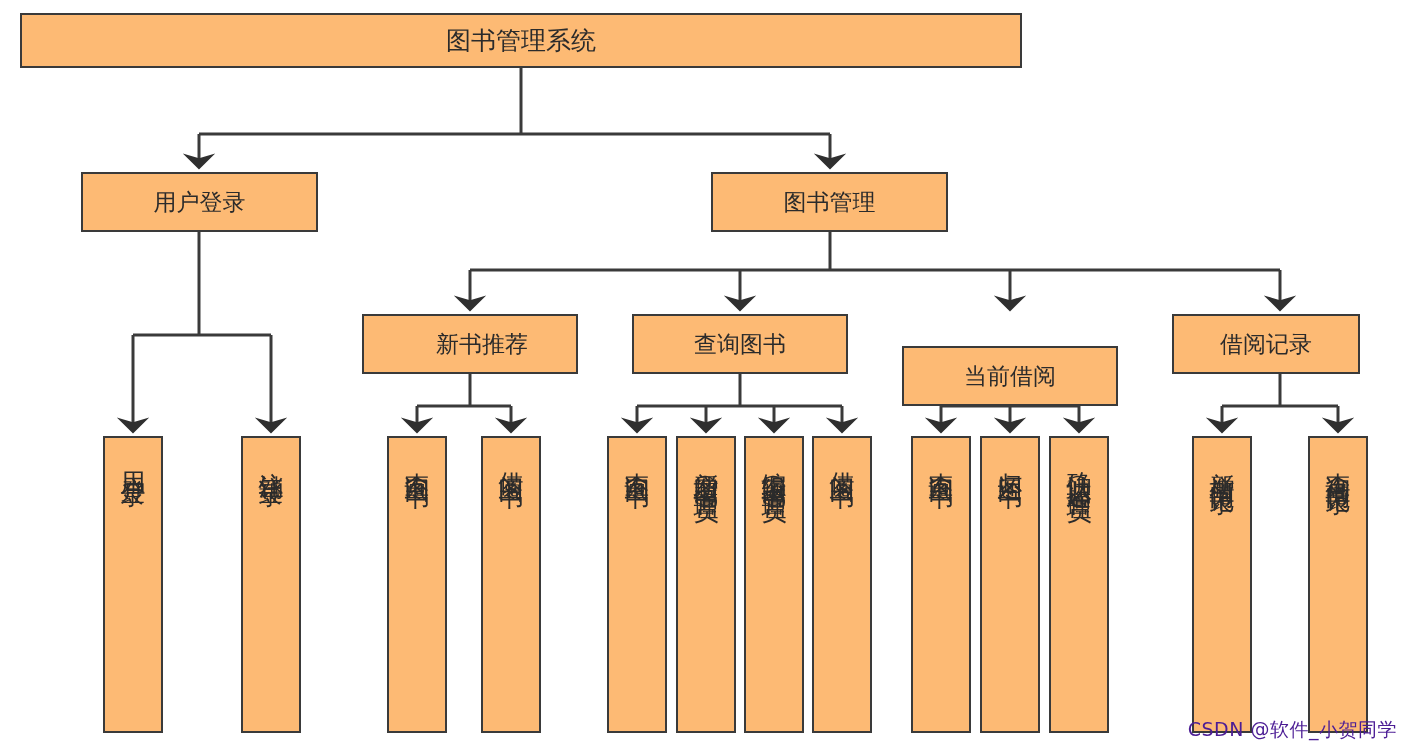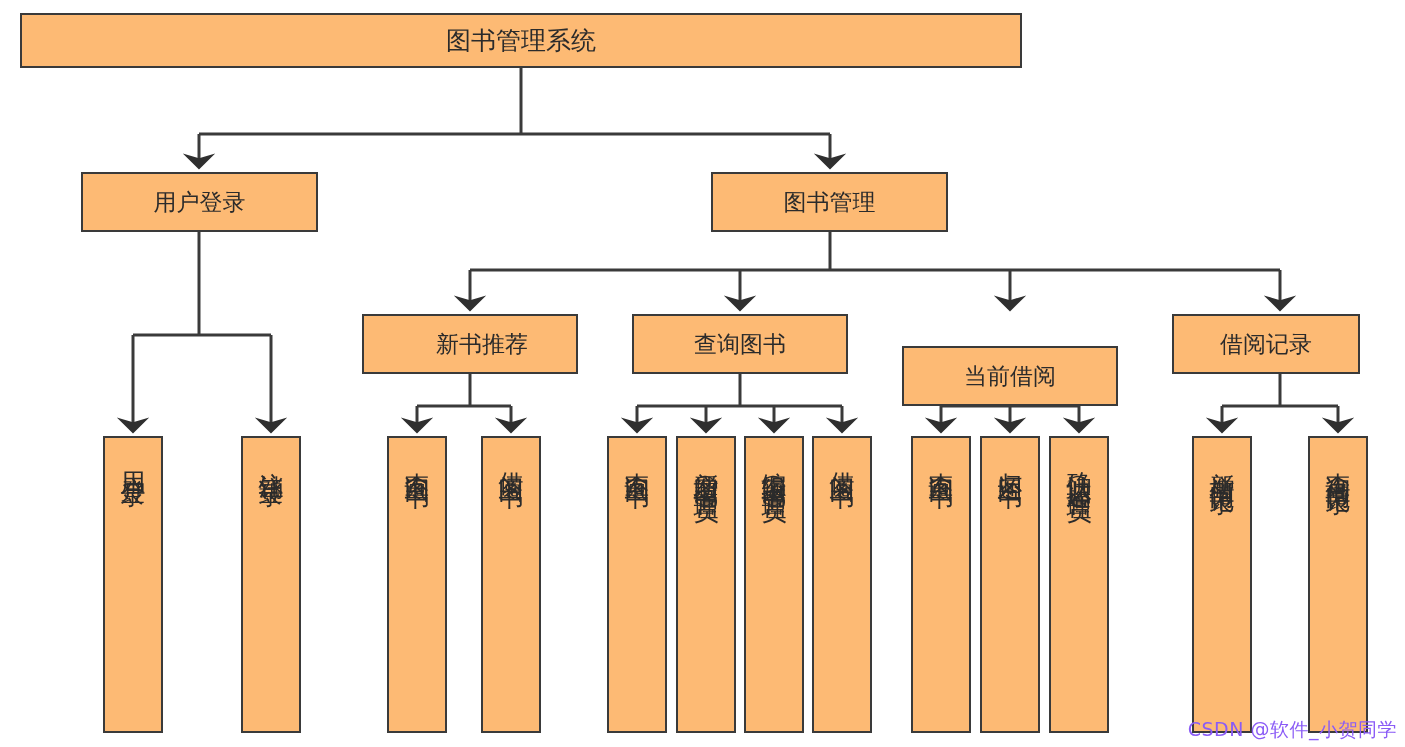--- a/index.html
+++ b/index.html
@@ -50,21 +50,21 @@
     text-orientation:upright;
     letter-spacing:4px;
     line-height:1;
     white-space:nowrap;
   }
   .watermark{
     position:absolute;
     right:8px;
     bottom:4px;
     font-size:19px;
-    color:#8b5cf6;
+    color:#4c1d95;
     white-space:nowrap;
     letter-spacing:0.5px;
   }
 </style>
 </head>
 <body>
 
 <div id="stage">
 
   <svg id="wires" viewBox="0 0 1405 747">

